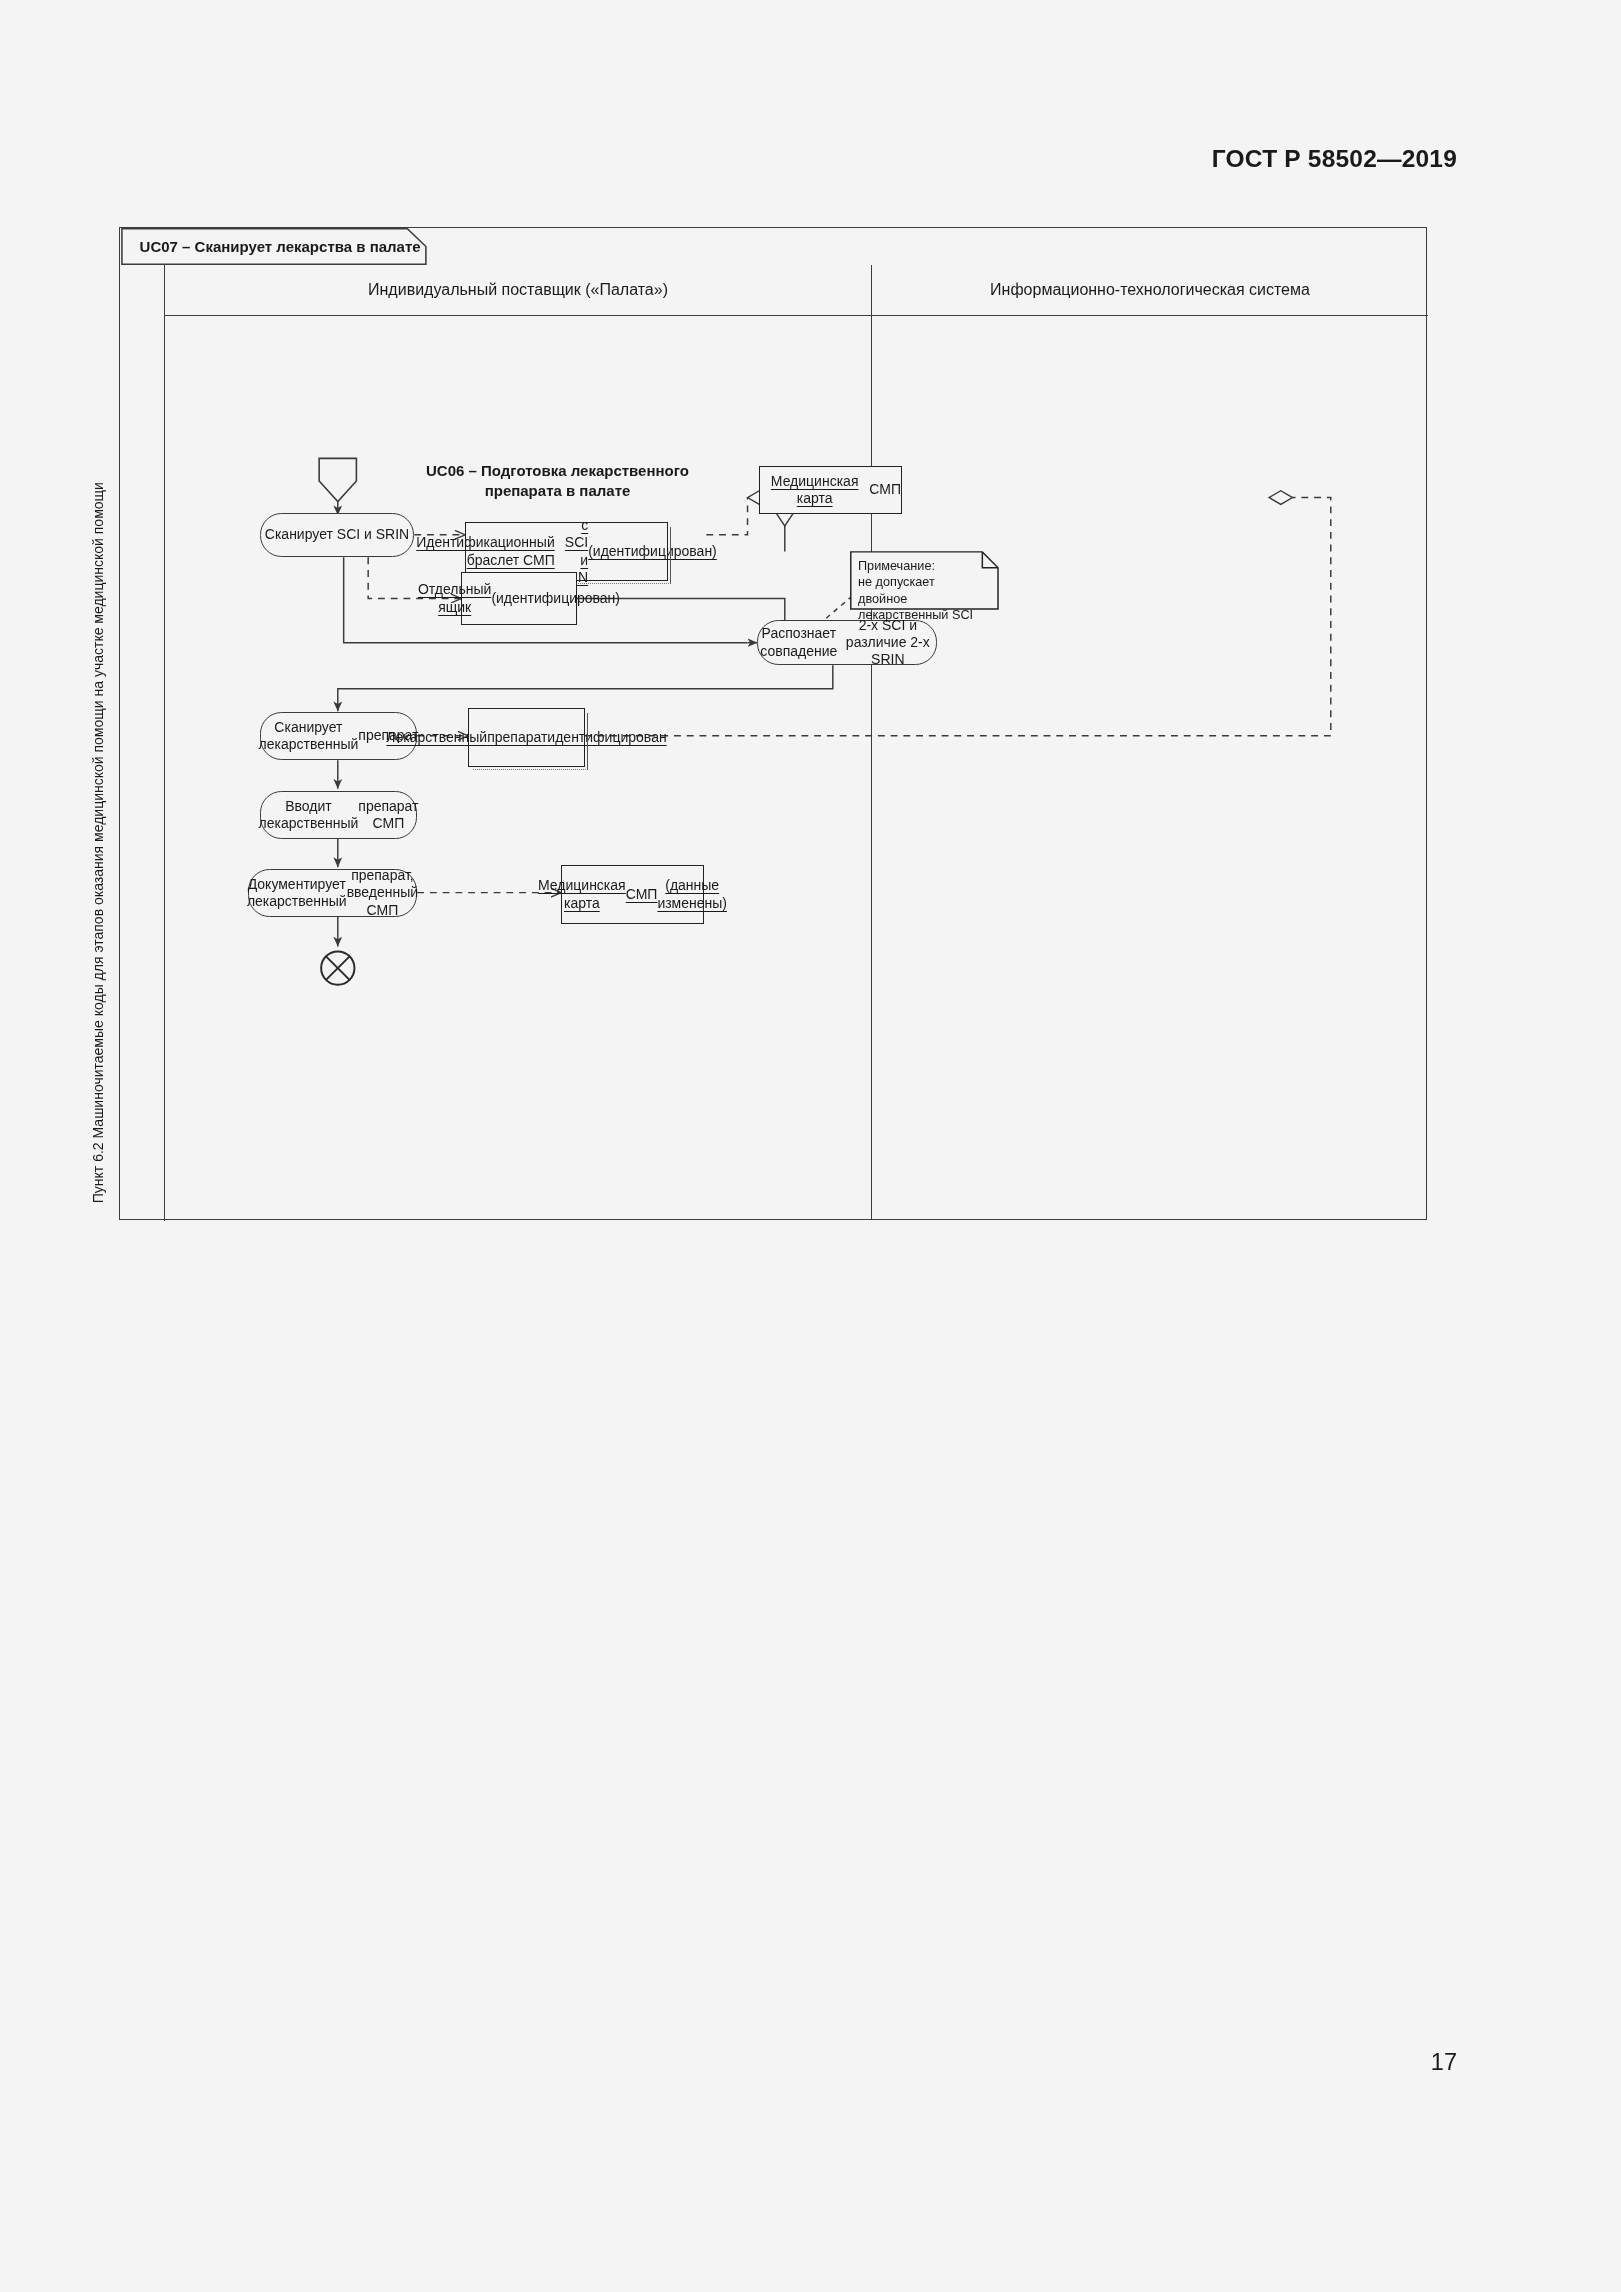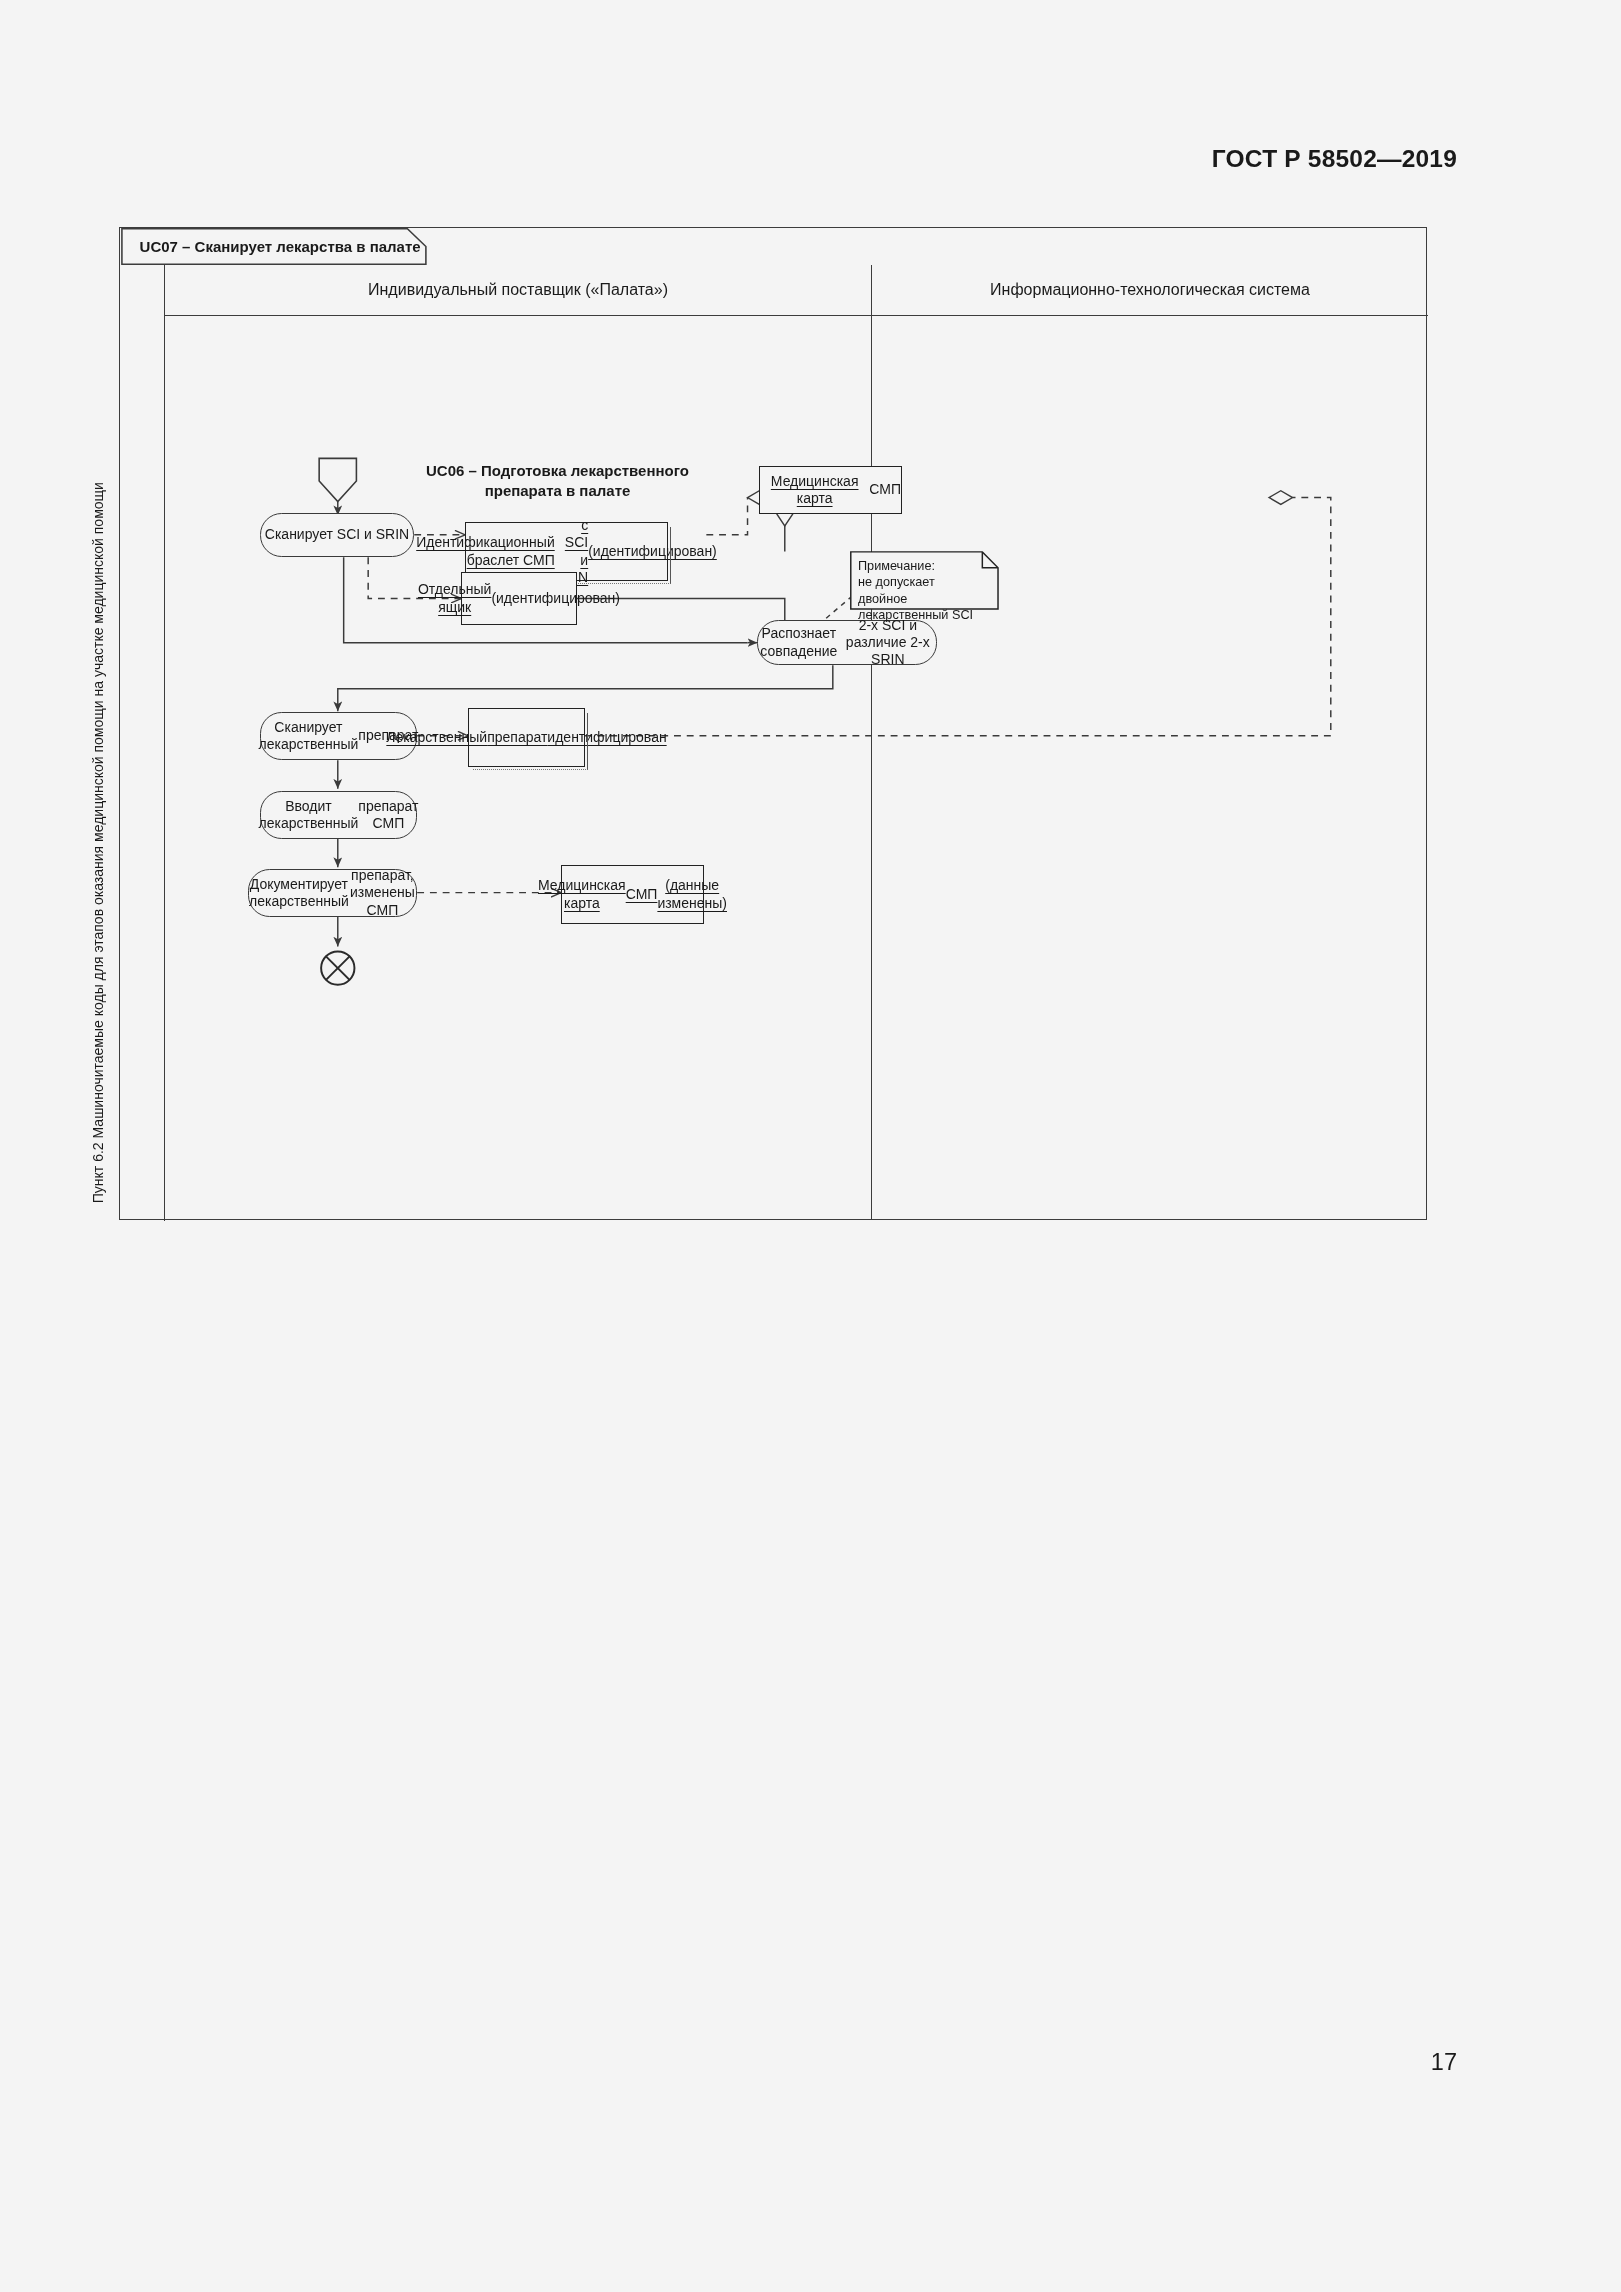--- a/index.html
+++ b/index.html
@@ -347,21 +347,21 @@
       <span class="line u">идентифицирован</span>
     </div>
 
     <div class="node action" style="left:140px; top:563px; width:157px; height:48px;">
       <span>Вводит лекарственный</span>
       <span>препарат  СМП</span>
     </div>
 
     <div class="node action" style="left:128px; top:641px; width:169px; height:48px;">
       <span>Документирует лекарственный</span>
-      <span>препарат, изменены  СМП</span>
+      <span>препарат, введенный  СМП</span>
     </div>
 
     <div class="node objbox" style="left:441px; top:637px; width:143px; height:59px;">
       <span class="line u">Медицинская карта</span>
       <span class="line u">СМП</span>
       <span class="line u">(данные изменены)</span>
     </div>
 
   </div>
 </div>

